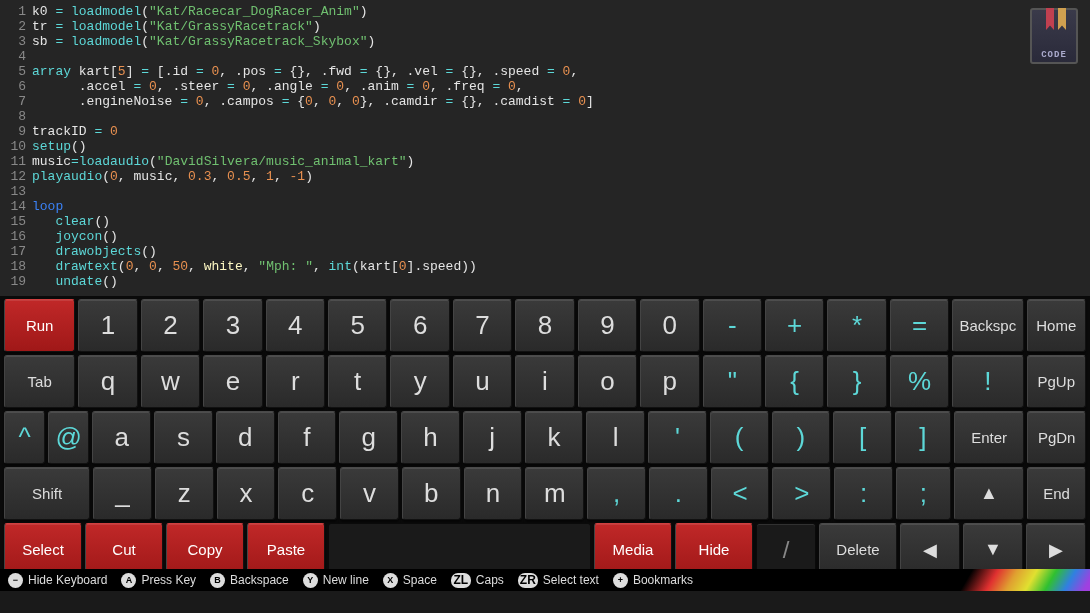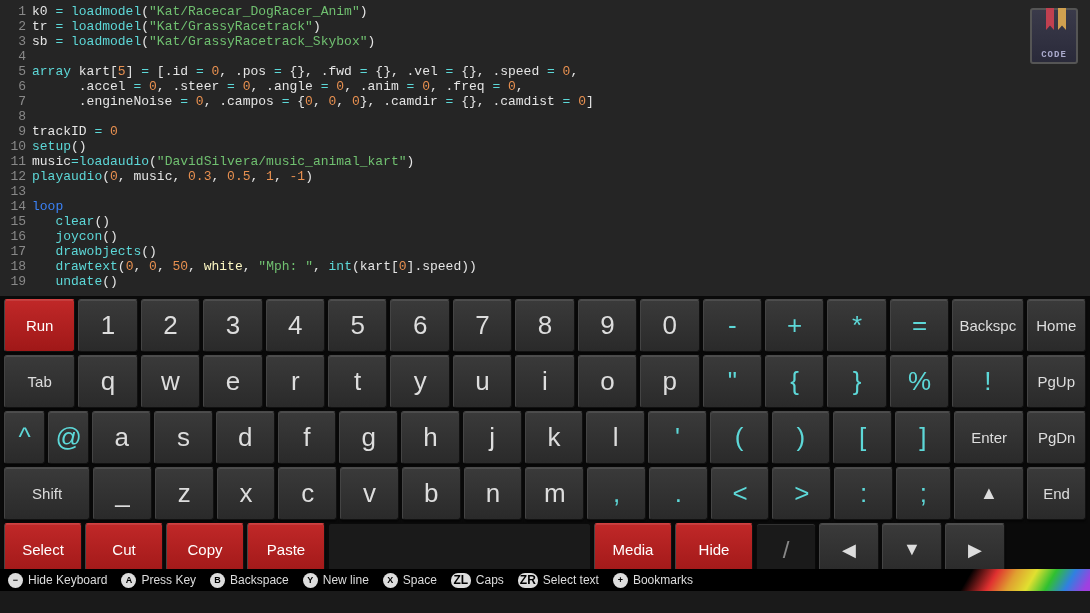--- a/index.html
+++ b/index.html
@@ -355,20 +355,21 @@
     </div>
   <div class="kb-row" id="kb-row5">
       <div class="key red small" style="width: 78px;">Select</div>
       <div class="key red small" style="width: 78px;">Cut</div>
       <div class="key red small" style="width: 78px;">Copy</div>
       <div class="key red small" style="width: 78px;">Paste</div>
       <div class="key blank" style="width: 263px;"></div>
       <div class="key red small" style="width: 78px;">Media</div>
       <div class="key red small" style="width: 78px;">Hide</div>
       <div class="key rainbow" style="width: 60px;"></div>
+      <div class="key small" style="width: 78px;">Delete</div>
       <div class="key arrow-left" style="width: 60px;"></div>
       <div class="key arrow-down" style="width: 60px;"></div>
       <div class="key arrow-right" style="width: 60px;"></div>
     </div>
 
   <div class="hint-bar">
     <div id="hints-container" style="display:flex;gap:14px;align-items:center;">
         <div class="hint">
           <span class="hint-btn">−</span>
           <span>Hide Keyboard</span>

